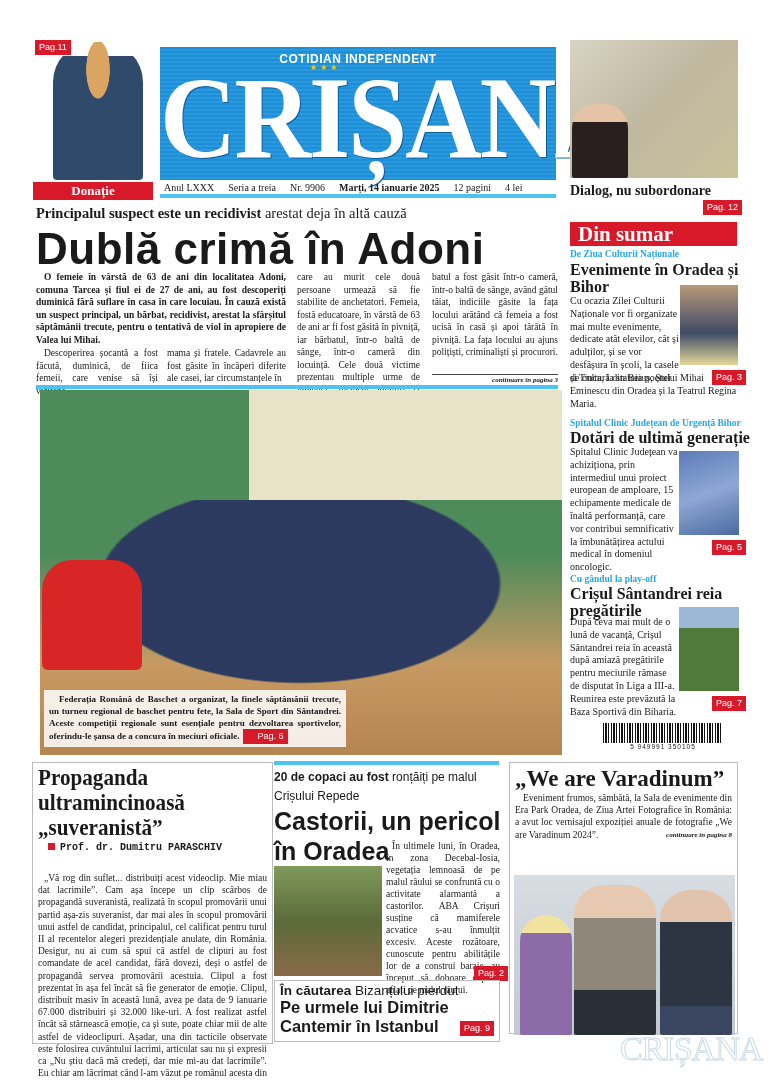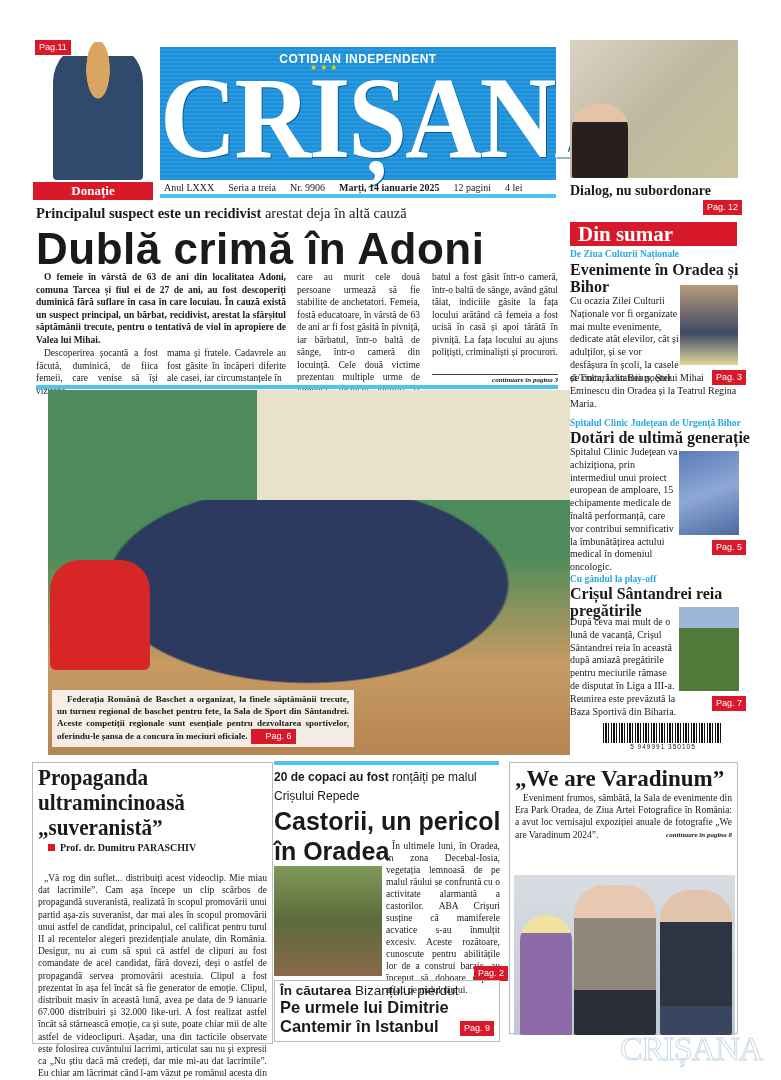--- a/index.html
+++ b/index.html
@@ -30,21 +30,21 @@
 #headline{left:36px;top:224px;font-family:"Liberation Sans",sans-serif;font-weight:900;font-size:44px;letter-spacing:.5px;width:530px;white-space:nowrap}
 #lead{left:36px;top:271px;width:250px;font-weight:bold;font-size:9.5px;line-height:12.5px;text-align:justify;text-indent:8px}
 .col{font-size:9.5px;line-height:12.5px;text-align:justify}
 #c1{left:36px;top:347px;width:122px;text-indent:8px}
 #c2{left:167px;top:347px;width:119px}
 #c3{left:297px;top:271px;width:123px}
 #c4{left:432px;top:271px;width:126px}
 #cont1{left:432px;top:374px;width:126px;text-align:right;font-style:italic;font-weight:bold;font-size:7px;border-top:1px solid #444;padding-top:1px}
 #bluebar1{left:36px;top:385px;width:522px;height:4px;background:#4dc3ef}
 
-#bigphoto{left:48px;top:390px;width:522px;height:365px;background:linear-gradient(180deg,#4d8b5a 0 45%,#c79a63 75%,#b58552)}
+#bigphoto{left:40px;top:390px;width:522px;height:365px;background:linear-gradient(180deg,#4d8b5a 0 45%,#c79a63 75%,#b58552)}
 #bigphoto-wall{position:absolute;left:40%;top:0;width:60%;height:30%;background:#e8e2c8}
 #team{position:absolute;left:5px;top:110px;width:510px;height:210px;background:radial-gradient(ellipse at 50% 40%,#2b3a5e 0 55%,transparent 56%)}
 #red-person{position:absolute;left:2px;top:170px;width:100px;height:110px;background:#d82626;border-radius:30px 30px 6px 6px}
 #caption{position:absolute;left:4px;top:300px;width:302px;background:rgba(255,255,255,.85);padding:3px 5px;font-weight:bold;font-size:9px;line-height:12px;text-align:justify;text-indent:10px}
 #caption .pag{margin-left:4px}
 
 #sumar-head{left:570px;top:222px;width:167px;height:24px;background:#d8192a;color:#fff;font-weight:bold;font-size:21px;padding-left:8px;line-height:24px}
 .s-kick{color:#29a8e0;font-weight:bold;font-size:9.5px}
 .s-title{font-weight:bold;font-size:16px;line-height:17px}
 .s-body{font-size:10px;line-height:12.8px}
@@ -63,21 +63,21 @@
 #s3t{left:570px;top:585px;width:170px}
 #s3img{left:679px;top:607px;width:60px;height:84px;background:linear-gradient(180deg,#9cb8d6 0 25%,#4f7a3a 25%)}
 #s3b{left:570px;top:616px;width:108px}
 #s3pag{left:712px;top:696px}
 #barcode{left:603px;top:723px;width:120px;height:28px}
 #barcode-bars{width:100%;height:20px;background:repeating-linear-gradient(90deg,#111 0 1px,#fff 1px 2px,#111 2px 4px,#fff 4px 5px,#111 5px 6px,#fff 6px 8px)}
 #barcode-num{font-family:"Liberation Sans",sans-serif;font-size:6.5px;letter-spacing:1px;text-align:center}
 
 #prop-box{left:32px;top:762px;width:241px;height:282px;border:1px solid #bbb;padding:2px 5px}
 #prop-title{font-size:23px;line-height:25px;font-weight:bold;transform:scaleX(.92);transform-origin:left}
-#prop-author{font-family:Liberation Serif, serif;font-weight:bold;font-size:10px;margin:2px 0 8px 10px}
+#prop-author{font-family:Liberation Mono, monospace;font-weight:bold;font-size:10px;margin:2px 0 8px 10px}
 #prop-author:before{content:"";display:inline-block;width:7px;height:7px;background:#d8192a;margin-right:5px}
 #prop-body{font-size:9.5px;line-height:12.2px;text-align:justify;text-indent:6px;margin-top:19px}
 #prop-cont{text-align:right;font-style:italic;font-weight:bold;font-size:7px;border-top:1px solid #444;margin-top:2px;padding-top:1px}
 
 #bluebar2{left:274px;top:761px;width:225px;height:4px;background:#4dc3ef}
 #cast-kick{left:274px;top:768px;width:230px;font-family:"Liberation Sans",sans-serif;font-size:12px;line-height:19px}
 #cast-kick b{font-weight:bold}
 #cast-title{left:274px;top:806px;width:230px;font-weight:bold;font-size:25px;line-height:30px;font-family:"Liberation Sans",sans-serif}
 #cast-img{left:274px;top:866px;width:108px;height:110px;background:linear-gradient(180deg,#7f9a5a,#5b6b3a 50%,#8a6a48)}
 #cast-body{left:386px;top:840px;width:114px;font-size:9.5px;line-height:12px;text-align:justify;text-indent:6px}

